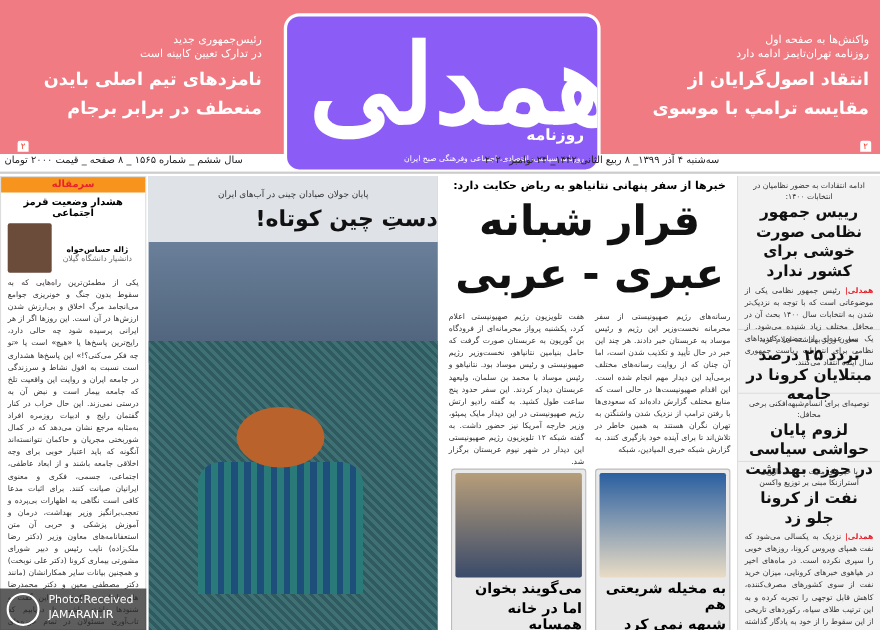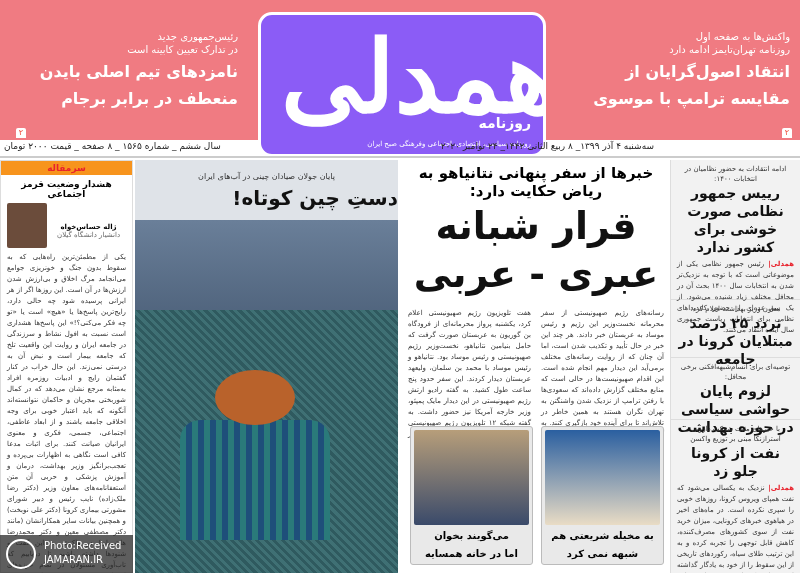--- a/index.html
+++ b/index.html
@@ -20,28 +20,28 @@
 .col{position:absolute;top:160px;height:413px}
 .c-right{right:0;width:130px;background:#f2f2f2;border-left:1px solid #ddd}
 .c-mid{left:402px;width:268px}
 .c-photo{left:135px;width:263px;background:#bcc6cf;overflow:hidden}
 .c-left{left:0;width:133px;border:1px solid #ddd}
 .brief{padding:4px 6px;border-bottom:1px solid #ddd;position:relative;text-align:center}
 .brief-kicker{font-size:7px;color:#333;line-height:10px}
 .brief-head{font-size:14px;font-weight:bold;line-height:18px;color:#111}
 .brief-body{font-size:7px;line-height:11px;color:#333;text-align:justify;margin-top:3px}
 .brand{color:#e8222c;font-weight:bold}
-.mid-kicker{text-align:center;font-size:15px;font-weight:bold;margin-top:4px}
+.mid-kicker{text-align:center;font-size:10px;font-weight:bold;margin-top:4px}
 .mid-head{text-align:center;font-size:38px;font-weight:bold;line-height:44px;margin-top:4px;font-family:"DejaVu Sans",sans-serif;color:#111}
 .mid-body{display:flex;gap:10px;padding:0 6px;margin-top:12px}
 .mid-body p{flex:1;font-size:7px;line-height:11px;color:#333;text-align:justify}
 .thumbs{position:absolute;left:8px;top:266px;width:254px;display:flex;gap:8px;flex-direction:row}
 .thumb{flex:1;background:#e9e9e9;border:1px solid #bbb;border-radius:3px;padding:3px}
 .thumb-img{height:95px;border-radius:2px}
-.thumb-cap{font-size:10px;font-weight:bold;text-align:center;line-height:15px;margin-top:3px}
+.thumb-cap{font-size:13px;font-weight:bold;line-height:15px;margin-top:3px}
 .photo-sky{position:absolute;left:0;top:0;width:100%;height:60px;background:#dfe3e8}
 .photo-sea{position:absolute;left:0;top:60px;width:100%;height:110px;background:linear-gradient(#6a7f99,#4c6079)}
 .photo-net{position:absolute;left:0;top:150px;width:100%;height:263px;background:repeating-linear-gradient(45deg,#2f5a5f 0 3px,#3f7074 3px 6px)}
 .photo-hat{position:absolute;left:80px;top:210px;width:80px;height:55px;border-radius:50%;background:#b9622b}
 .photo-shirt{position:absolute;left:45px;top:260px;width:150px;height:120px;background:repeating-linear-gradient(90deg,#2a7a7a 0 6px,#1e4f7a 6px 12px);border-radius:20px 20px 0 0}
 .photo-kicker{position:absolute;top:12px;width:100%;text-align:center;font-size:8px;color:#333}
 .photo-head{position:absolute;top:26px;width:100%;font-size:20px;font-weight:bold;color:#111}
 .col-tag{background:#f7941d;color:#e8222c;font-size:9px;font-weight:bold;padding:2px 4px;text-align:center}
 .col-title{font-size:9px;font-weight:bold;text-align:center;margin:4px 0}
 .author-box{display:flex;gap:4px;padding:0 6px}

